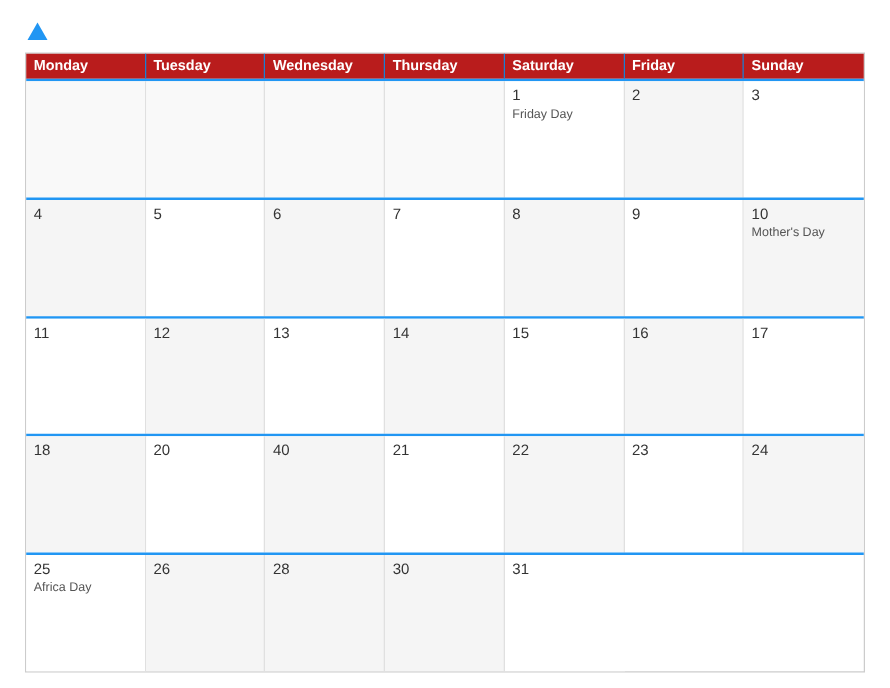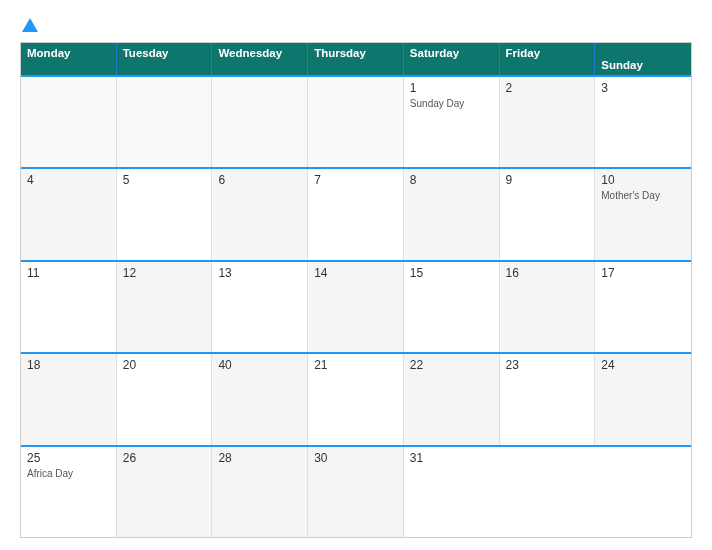--- a/index.html
+++ b/index.html
@@ -64,33 +64,32 @@
     
     .calendar {
       flex: 1;
       display: flex;
       flex-direction: column;
       border: 1px solid #ccc;
     }
     .cal-header {
       display: grid;
       grid-template-columns: repeat(7, 1fr);
-      background: #0f766e;
+      background: #b91c1c;
     }
     .cal-header-cell {
       color: #fff;
       font-size: 11.5px;
       font-weight: bold;
       padding: 4px 6px;
       text-align: left;
       border-right: 1px solid #1a7fd4;
     }
     .cal-header-cell:last-child {
       border-right: none;
-      margin-top: 12px;
     }
     .cal-body {
       flex: 1;
       display: flex;
       flex-direction: column;
     }
     .cal-row {
       display: grid;
       grid-template-columns: repeat(7, 1fr);
       flex: 1;
@@ -159,21 +158,21 @@
     </div>
 
     <div class="cal-body" id="cal-body">
     <div class="cal-row">
           <div class="cal-cell empty"></div>
           <div class="cal-cell empty"></div>
           <div class="cal-cell empty"></div>
           <div class="cal-cell empty"></div>
           <div class="cal-cell">
             <span class="day-num">1</span>
-            <span class="day-event">Sunday Day</span>
+            <span class="day-event">Friday Day</span>
           </div>
           <div class="cal-cell alt">
             <span class="day-num">2</span>
           </div>
           <div class="cal-cell">
             <span class="day-num">3</span>
           </div>
         </div>
         <div class="cal-row">
           <div class="cal-cell alt">

